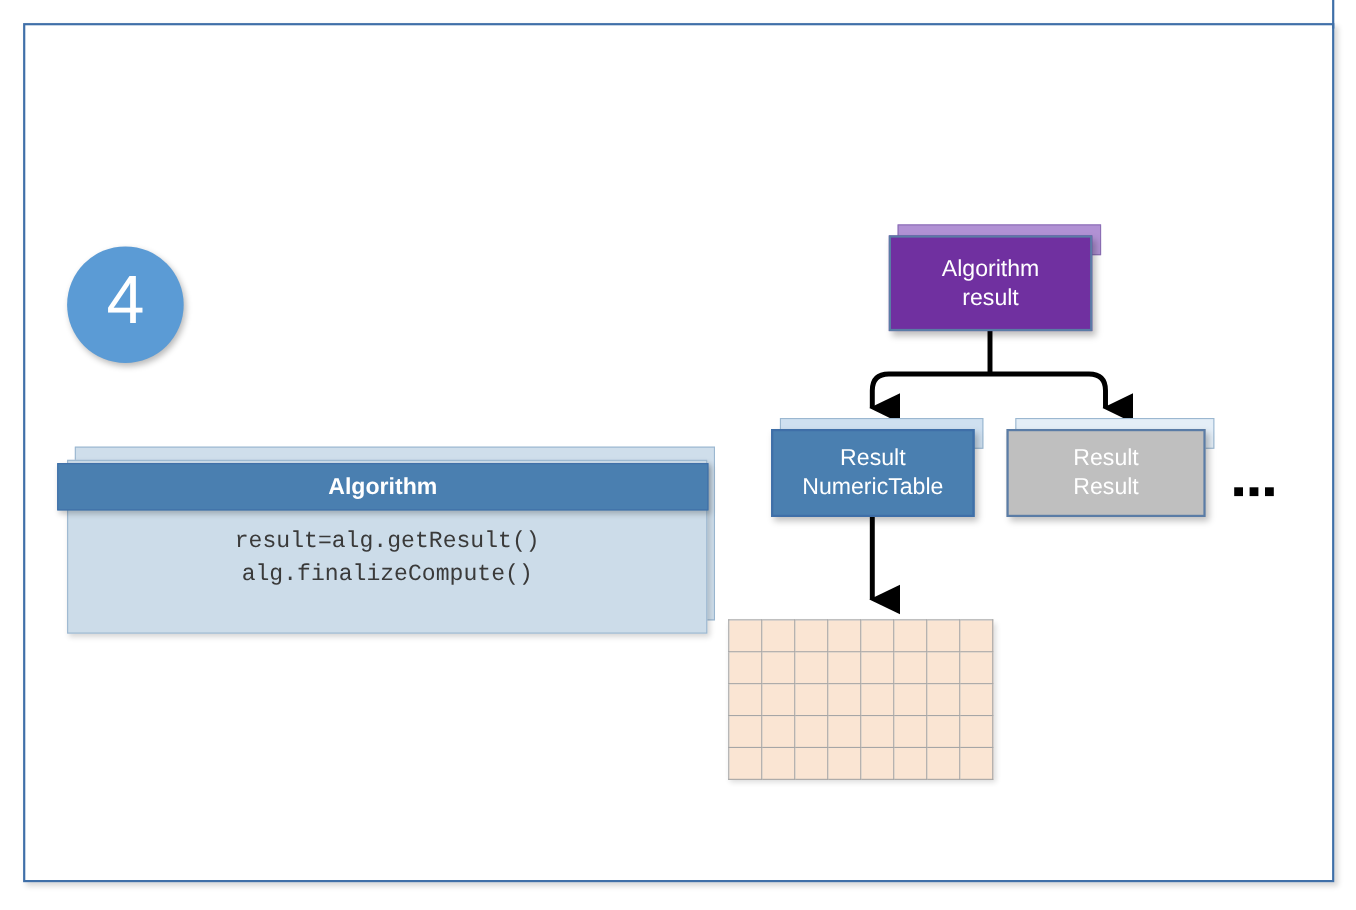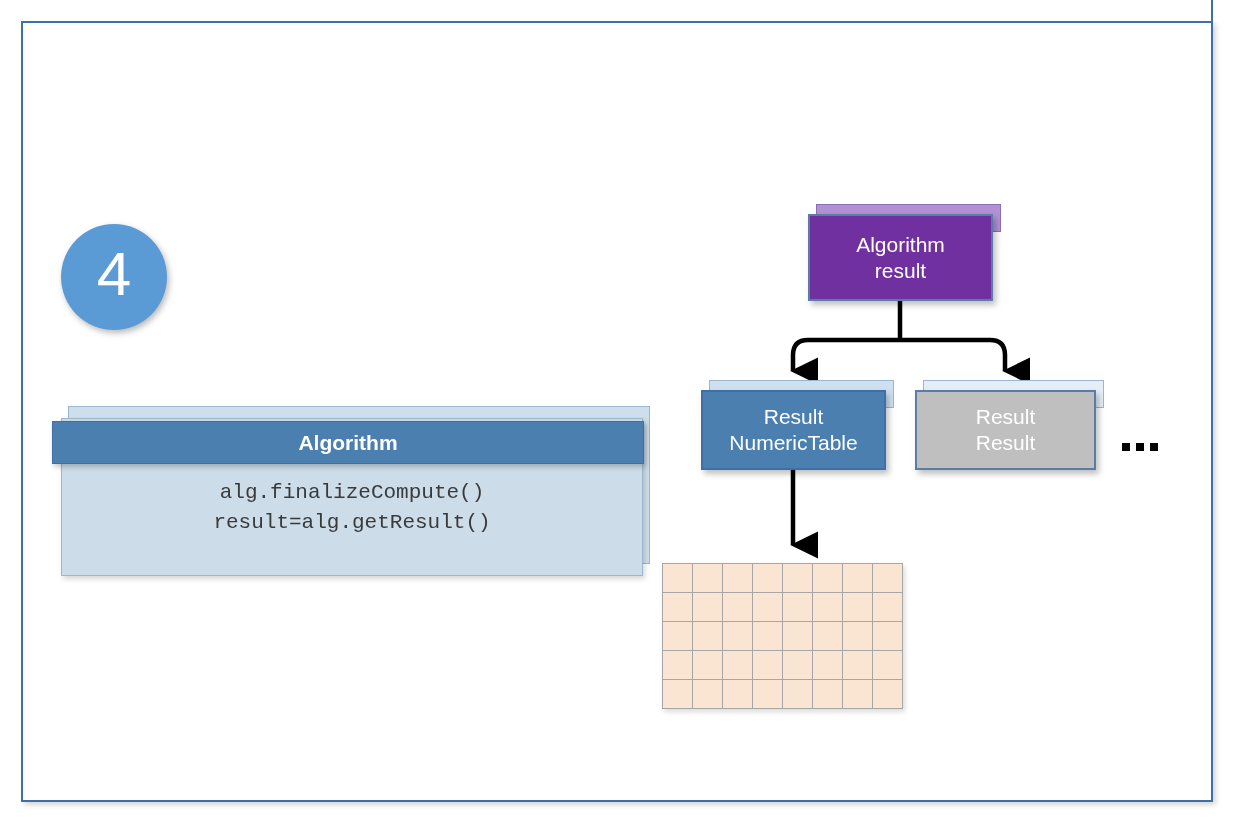--- a/index.html
+++ b/index.html
@@ -222,22 +222,22 @@
     <span>4</span>
   </div>
 
   <div class="algo-card">
     <div class="algo-backcard"></div>
     <div class="algo-body"></div>
     <div class="algo-header">
       <span>Algorithm</span>
     </div>
     <div class="algo-code">
+      <div>result=alg.getResult()</div>
       <div>alg.finalizeCompute()</div>
-      <div>result=alg.getResult()</div>
     </div>
   </div>
 
   <svg class="connectors" viewBox="0 0 1233 827">
     <defs>
       <marker id="arrowhead" markerWidth="7" markerHeight="7" refX="3.2" refY="5.6" orient="auto" markerUnits="strokeWidth">
         <path d="M 0.2 0 L 6.2 0 L 3.2 6.2 Z" fill="#000000"></path>
       </marker>
     </defs>
 

